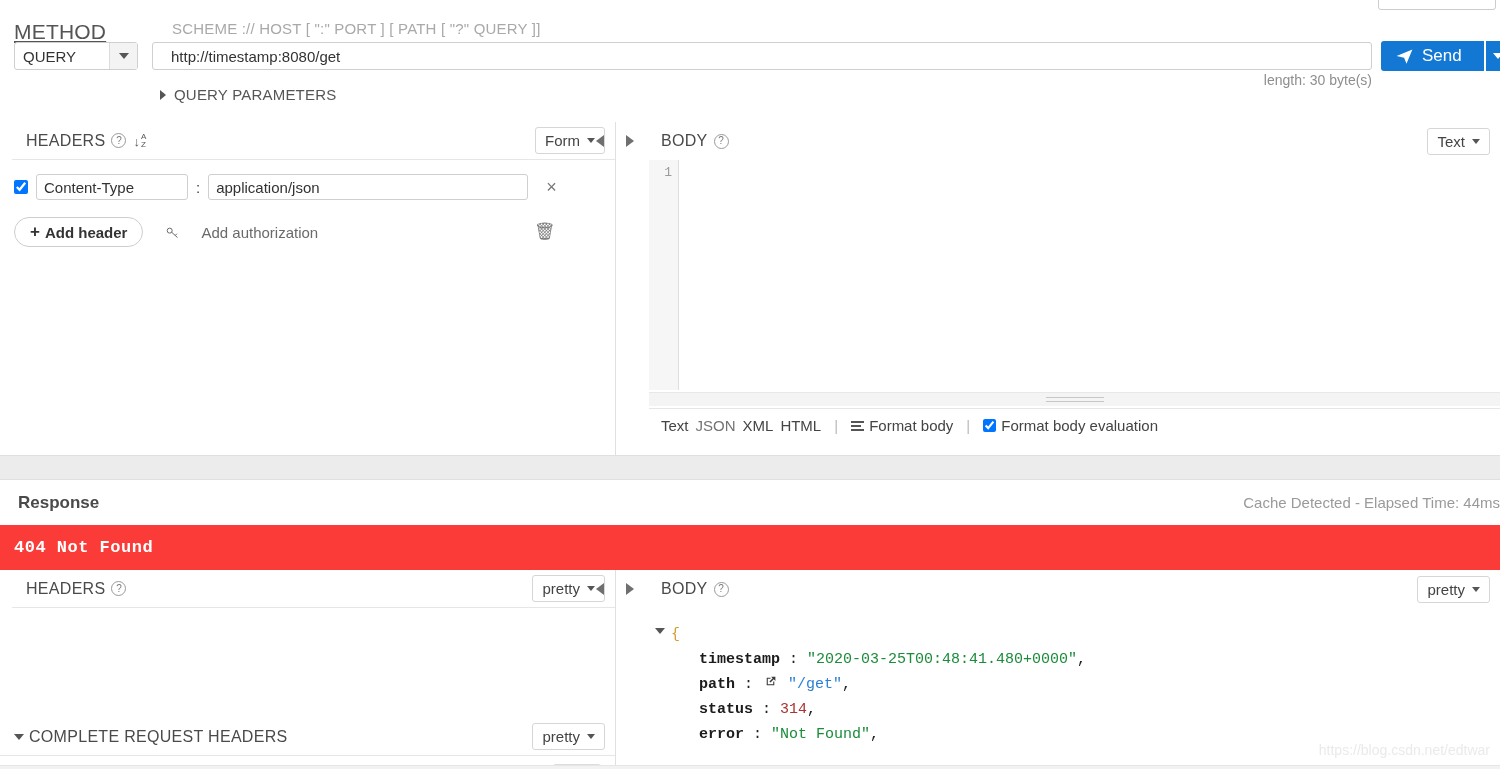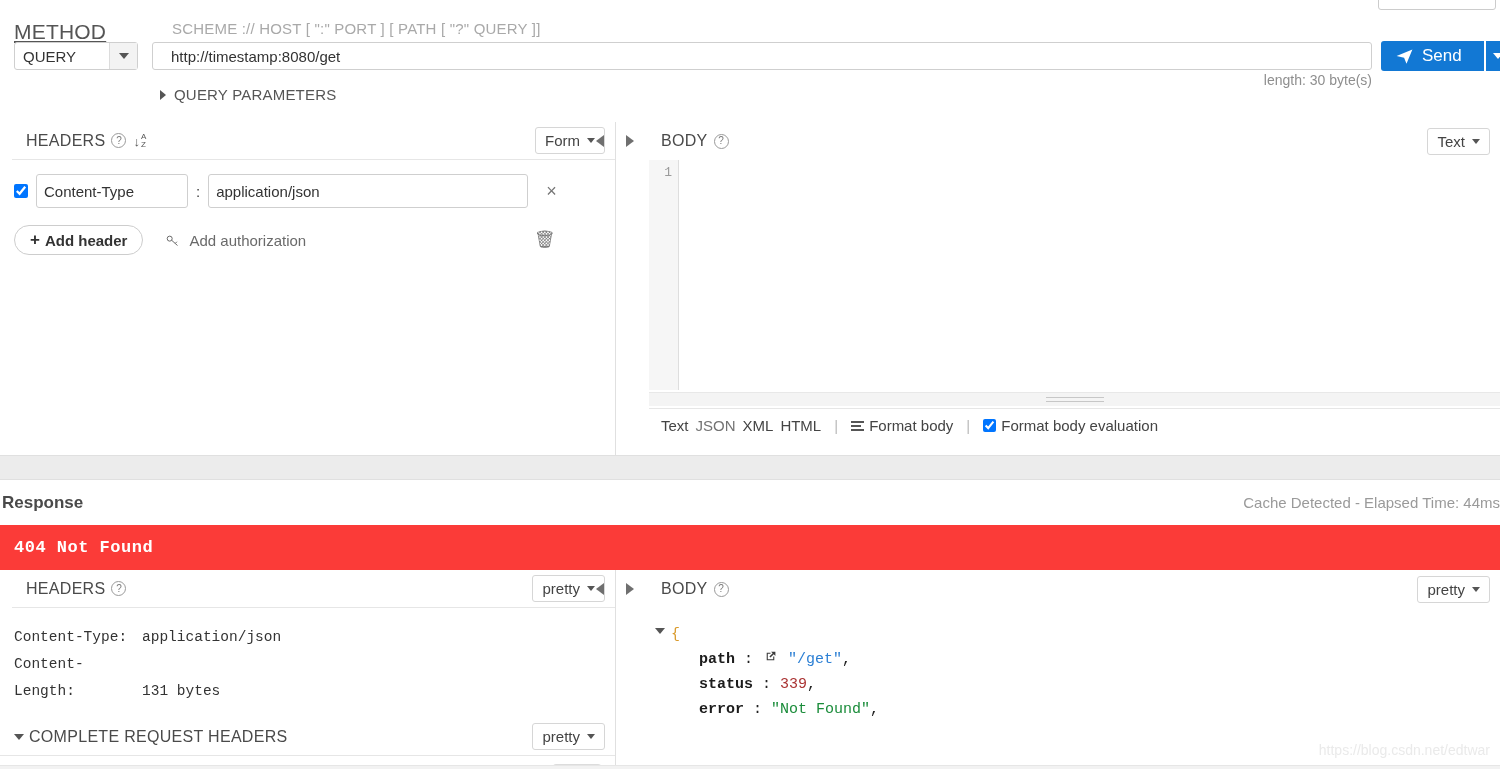--- a/index.html
+++ b/index.html
@@ -164,42 +164,42 @@
   }
 
   
   .hdr-row {
     display: flex; align-items: center; gap: 8px;
     padding: 14px 0 0 14px;
   }
   .hdr-row input[type=checkbox] { width: 14px; height: 14px; margin: 0; }
   .txt-in {
     border: 1px solid #cfcfcf; border-radius: 3px; background: #fff;
-    height: 26px; padding: 16px 7px; font-size: 15px; color: #333;
+    height: 26px; padding: 8px 7px; font-size: 15px; color: #333;
     font-family: "Liberation Sans", sans-serif;
   }
   .txt-in.key { width: 152px; }
   .txt-in.val { width: 320px; }
   .colon { color: #444; font-size: 15px; }
   .x-btn { color: #777; font-size: 18px; margin-left: 10px; cursor: pointer; line-height: 1; }
 
   .hdr-actions {
     display: flex; align-items: center; gap: 22px;
     padding: 17px 0 0 14px; position: relative;
   }
   .pill-btn {
     border: 1px solid #cdcdcd; border-radius: 16px; background: #fff;
     height: 30px; padding: 0 15px;
     display: inline-flex; align-items: center; gap: 5px;
     font-size: 15px; color: #333; cursor: pointer; font-weight: bold;
     font-family: "Liberation Sans", sans-serif;
   }
   .pill-btn .plus { font-size: 17px; font-weight: bold; }
   .link-act {
-    display: inline-flex; align-items: center; gap: 9px;
+    display: inline-flex; align-items: center; gap: 21px;
     font-size: 15px; color: #6a6a6a; cursor: pointer;
   }
   .trash-ico { position: absolute; left: 534px; top: 21px; color: #777; font-size: 17px; cursor: pointer; }
 
   
   .editor-wrap {
     position: absolute; left: 33px; top: 38px;
     width: 852px; height: 230px;
     background: #fff;
   }
@@ -240,21 +240,21 @@
 
   
   .split-band {
     position: absolute; left: 0; top: 455px; width: 1500px; height: 25px;
     background: #ececec; border-top: 1px solid #e0e0e0; border-bottom: 1px solid #e0e0e0;
   }
 
   
   .resp-head {
     position: absolute; left: 0; top: 480px; width: 1500px; height: 45px;
-    display: flex; align-items: center; padding: 0 0 0 2px;
+    display: flex; align-items: center; padding: 0 0 0 18px;
   }
   .resp-title { font-size: 17px; font-weight: bold; color: #4a4a4a; }
   .resp-meta { position: absolute; right: 0px; font-size: 15px; color: #9a9a9a; white-space: nowrap; }
 
   .status-bar {
     position: absolute; left: 0; top: 525px; width: 1500px; height: 45px;
     background: #fb3b38; color: #fff;
     display: flex; align-items: center; padding-left: 14px;
     font-family: "Liberation Mono", monospace; font-size: 17px; font-weight: bold;
     letter-spacing: .5px;
@@ -475,28 +475,20 @@
       <div class="pane-head">
         <span class="pane-title">HEADERS</span>
         <span class="q-icon">?</span>
         <span style="flex:1"></span>
         <span class="dd-btn">
           <span>pretty</span>
           <span class="caret"></span>
         </span>
       </div>
 
-      <div class="kv-list">
-        <div>
-          <span class="k">Content-Type:</span><span>application/json</span>
-        </div>
-        <div>
-          <span class="k">Content-Length:</span><span>131 bytes</span>
-        </div>
-      </div>
 
       <div class="complete-hdrs">
         <span class="tri-down-sm"></span>
         <span class="ch-title">COMPLETE REQUEST HEADERS</span>
         <span style="flex:1"></span>
         <span class="dd-btn">
           <span>pretty</span>
           <span class="caret"></span>
         </span>
       </div>
@@ -519,35 +511,40 @@
         <span class="dd-btn">
           <span>pretty</span>
           <span class="caret"></span>
         </span>
       </div>
 
       <div class="json-view">
         <span class="toggle"></span>
         <div><span class="brace">{</span></div>
 
+        <div style="padding-left:28px;">
+          <span class="jkey">timestamp</span>
+          <span>:</span>
+          <span class="jstr">"2020-03-25T00:48:41.480+0000"</span><span>,</span>
+        </div>
 
         <div style="padding-left:28px;">
           <span class="jkey">path</span>
           <span>:</span>
           <svg class="ext-ico" width="13" height="13" viewBox="0 0 24 24">
             <path d="M5 5 h7 v2 H7 v10 h10 v-5 h2 v7 H5 Z" fill="#3a3a3a"></path>
             <path d="M13 3 h8 v8 l-3-3 -6 6 -2-2 6-6 Z" fill="#3a3a3a"></path>
           </svg>
           <span class="jlink">"/get"</span><span>,</span>
         </div>
 
         <div style="padding-left:28px;">
           <span class="jkey">status</span>
           <span>:</span>
-          <span class="jnum">339</span><span>,</span>
+          <span class="jnum">314</span><span>,</span>
         </div>
 
         <div style="padding-left:28px;">
           <span class="jkey">error</span>
           <span>:</span>
           <span class="jstr">"Not Found"</span><span>,</span>
         </div>
       </div>
     </div>
   </div>

